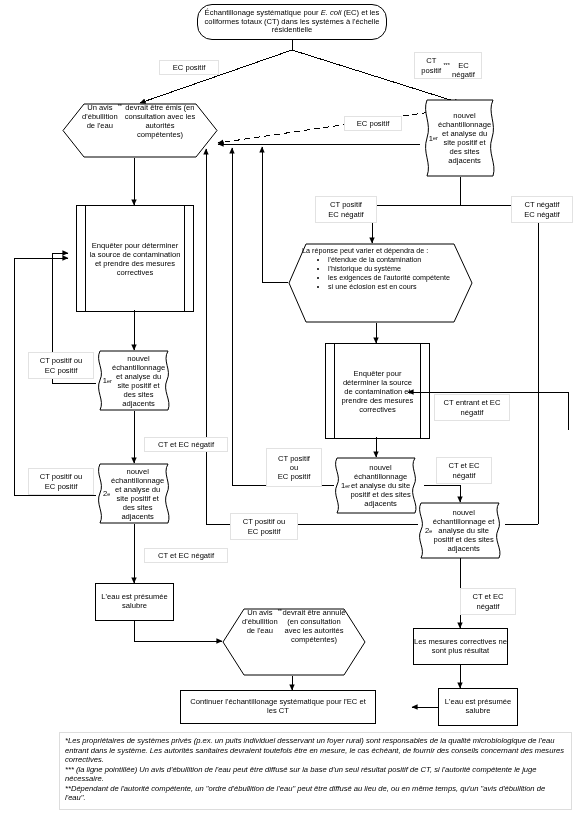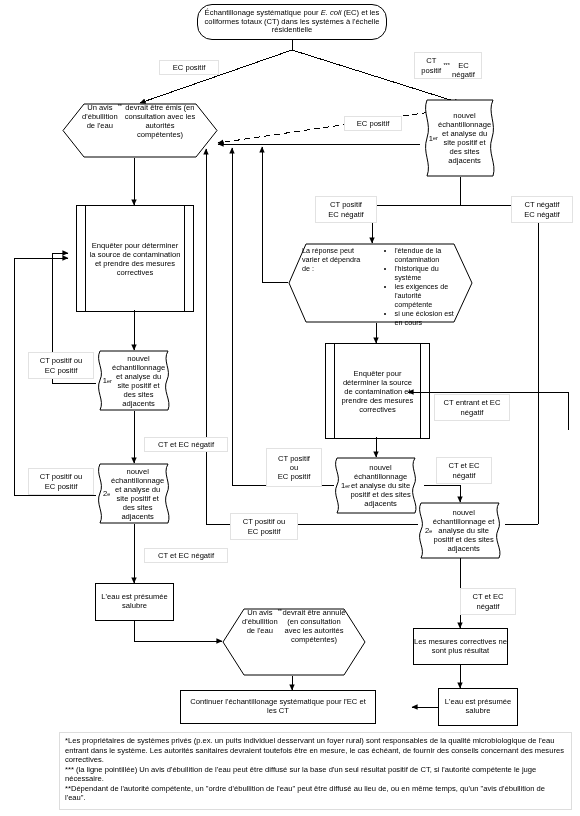--- a/index.html
+++ b/index.html
@@ -212,21 +212,21 @@
 
   <div class="predef" style="left:76px; top:205px; width:116px; height:105px;">
     <div class="inner"></div>
     <div class="txt t1" style="position:absolute; left:0; top:0; width:100%; height:100%; display:flex; align-items:center; justify-content:center; text-align:center; box-sizing:border-box;">Enquêter pour déterminer la source de contamination et prendre des mesures correctives</div>
   </div>
 
   <div class="hexwrap lefttext" style="left:288px; top:243px; width:185px; height:80px;">
     <svg class="hexsvg" width="185" height="80" viewBox="0 0 185 80">
       <polygon points="18,1 166,1 184,40 166,79 18,79 1,40" fill="#fff" stroke="#000" stroke-width="1"></polygon>
     </svg>
-    <div class="hextext t2" style="padding:3px 14px 3px 14px; flex-direction:row; align-items:flex-start; justify-content:flex-start;">
+    <div class="hextext t2" style="padding:3px 14px 3px 14px; flex-direction:column; align-items:flex-start; justify-content:flex-start;">
       <div>La réponse peut varier et dépendra de :</div>
       <ul class="bullets">
         <li>l'étendue de la contamination</li>
         <li>l'historique du système</li>
         <li>les exigences de l'autorité compétente</li>
         <li>si une éclosion est en cours</li>
       </ul>
     </div>
   </div>
 
@@ -318,19 +318,19 @@
 
   <div class="elabel t1" style="left:436px; top:457px; width:56px; height:27px; white-space:pre-line;">CT et EC
 négatif</div>
 
   <div class="elabel t1" style="left:230px; top:513px; width:68px; height:27px; white-space:pre-line;">CT positif ou
 EC positif</div>
 
   <div class="elabel t1" style="left:460px; top:588px; width:56px; height:27px; white-space:pre-line;">CT et EC
 négatif</div>
 
-  <div class="footnote t1" style="left:59px; top:732px; width:513px; height:78px;">
+  <div class="footnote t1" style="left:59px; top:732px; width:513px; height:78px;font-style:italic;">
     <div>*Les propriétaires de systèmes privés (p.ex. un puits individuel desservant un foyer rural) sont responsables de la qualité microbiologique de l'eau entrant dans le système. Les autorités sanitaires devraient toutefois être en mesure, le cas échéant, de fournir des conseils concernant des mesures correctives.</div>
     <div>*** (la ligne pointillée) Un avis d'ébullition de l'eau peut être diffusé sur la base d'un seul résultat positif de CT, si l'autorité compétente le juge nécessaire.</div>
     <div>**Dépendant de l'autorité compétente, un "ordre d'ébullition de l'eau" peut être diffusé au lieu de, ou en même temps, qu'un "avis d'ébullition de l'eau".</div>
   </div>
 
 </div>
 
 </body></html>

